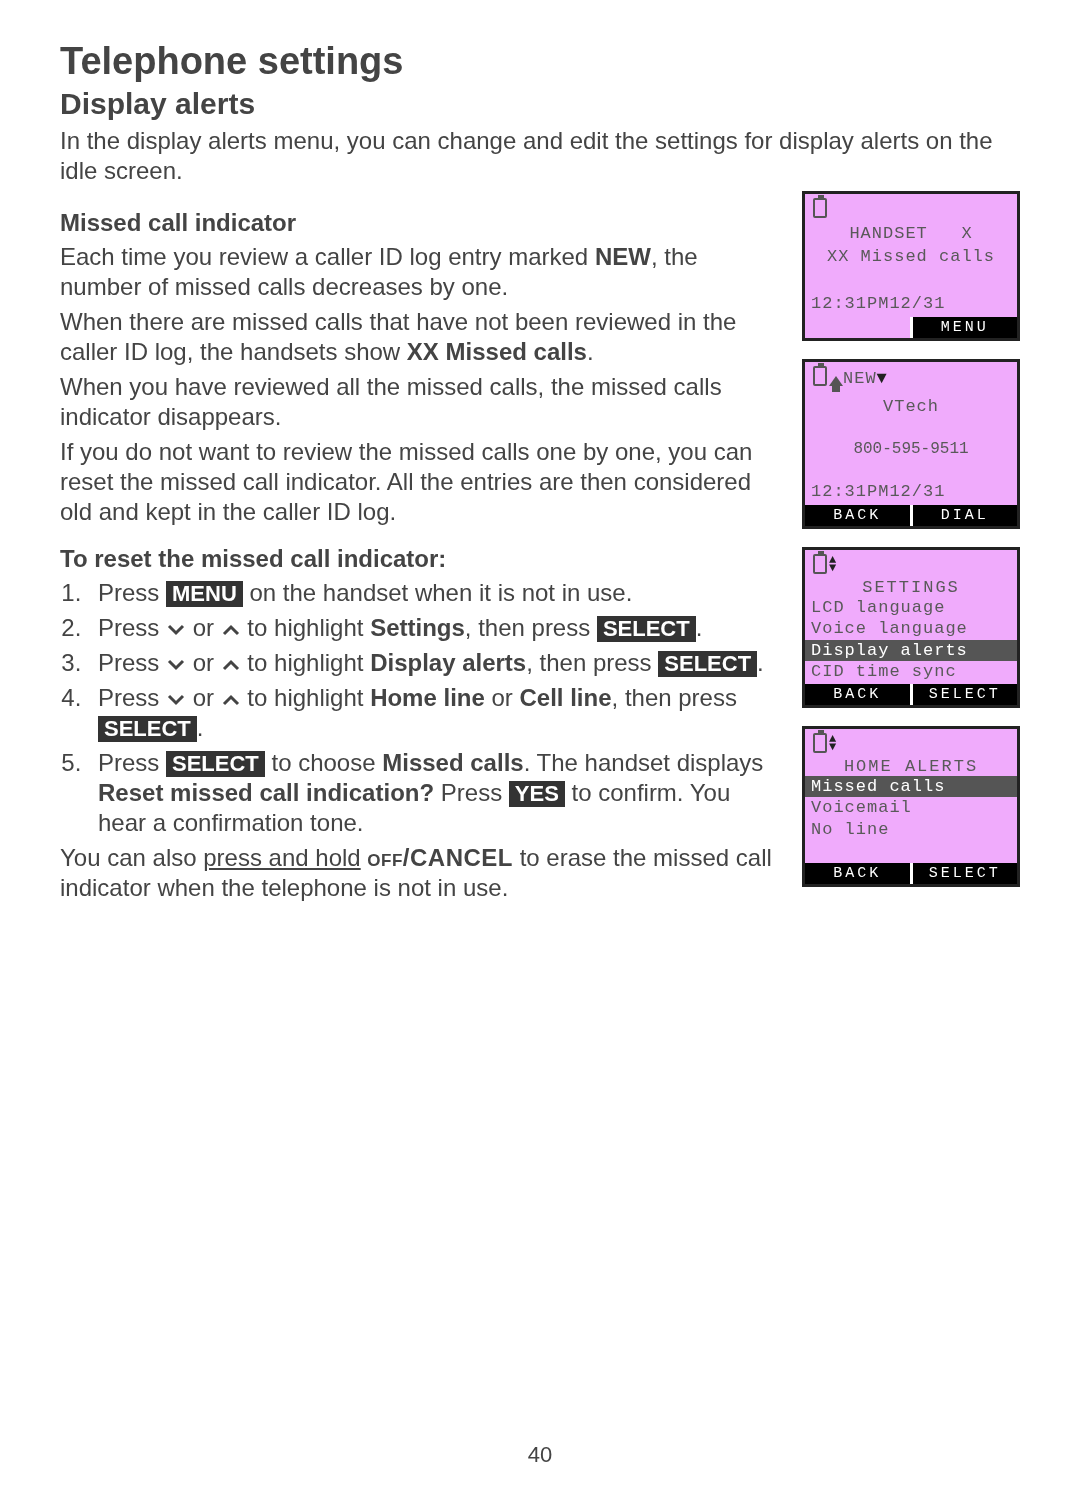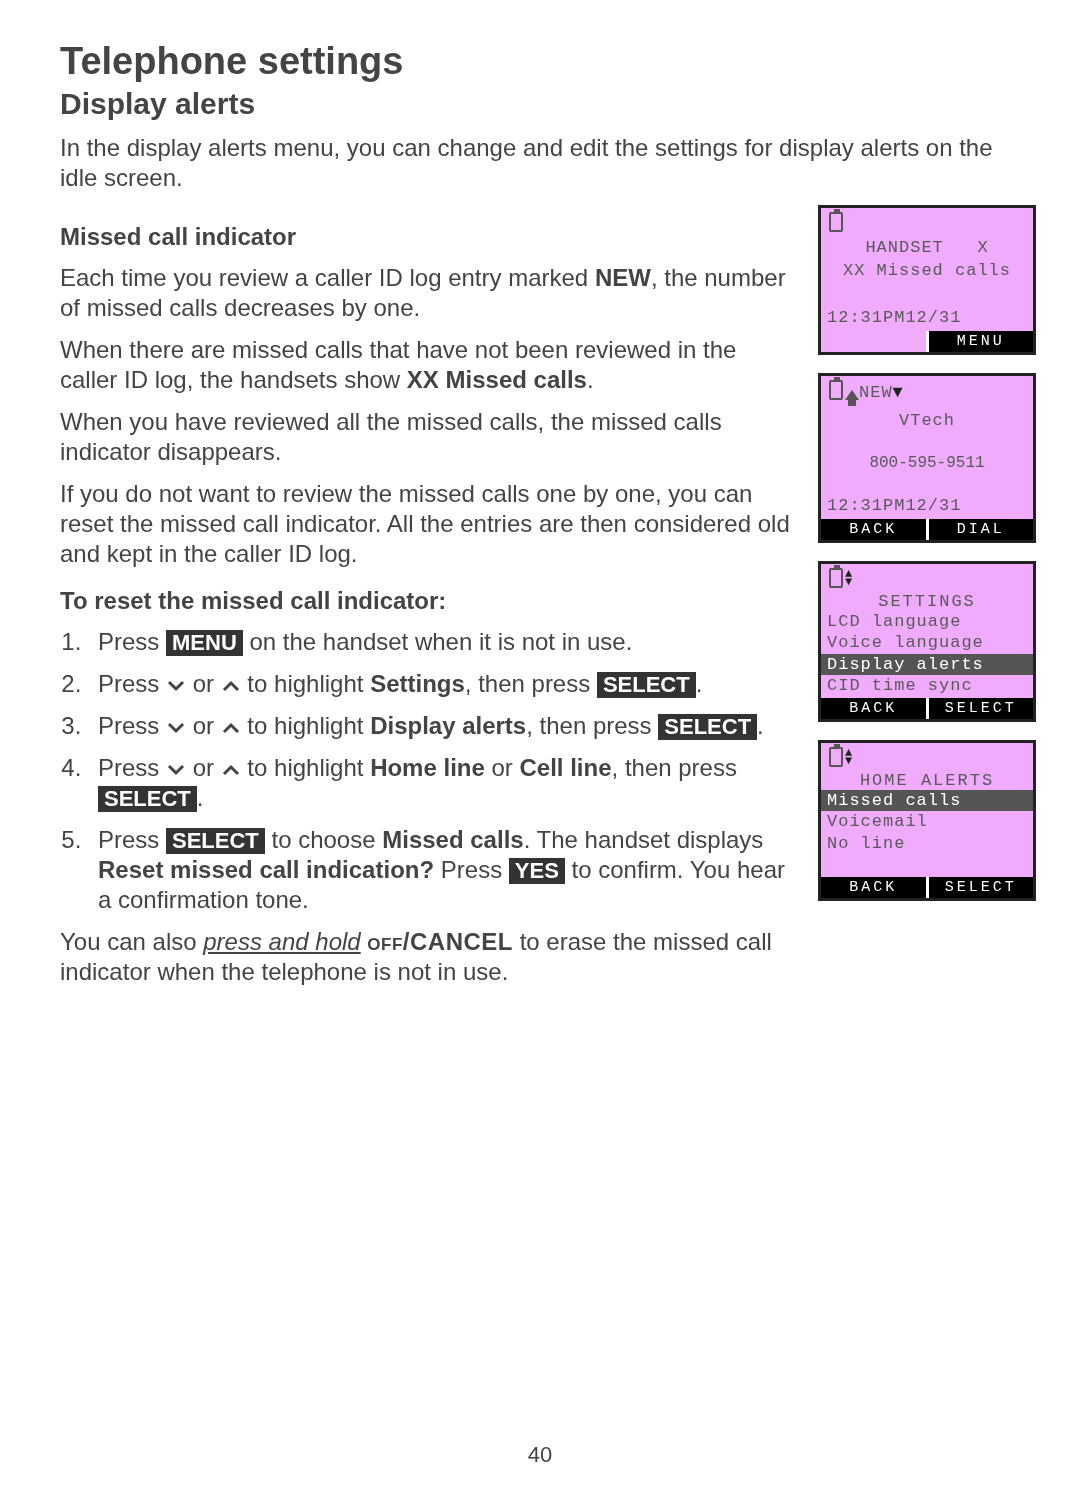--- a/index.html
+++ b/index.html
@@ -7,21 +7,21 @@
     margin: 0;
     padding: 0;
     background: #fff;
     font-family: Arial, Helvetica, sans-serif;
     color: #3a3a3a;
     width: 1080px;
     height: 1512px;
     position: relative;
   }
   .page {
-    padding: 40px 44px 60px 60px;
+    padding: 40px 60px 60px 60px;
     position: relative;
     height: 100%;
   }
   h1 {
     font-size: 38px;
     margin: 0 0 4px 0;
     font-weight: bold;
     color: #444;
   }
   h2 {
@@ -32,21 +32,21 @@
   }
   h3 {
     font-size: 24px;
     margin: 18px 0 4px 0;
     font-weight: bold;
     color: #444;
   }
   p, li {
     font-size: 24px;
     line-height: 1.25;
-    margin: 12px 0;
+    margin: 5px 0;
     color: #444;
   }
   .col-wrap {
     display: flex;
     align-items: flex-start;
     gap: 20px;
   }
   .leftcol { flex: 1; }
   .rightcol { width: 218px; flex-shrink: 0; }
   ol { padding-left: 28px; margin: 4px 0; }
@@ -55,21 +55,21 @@
     display: inline-block;
     background: #333;
     color: #fff;
     padding: 0 6px;
     font-weight: bold;
     font-size: 22px;
     line-height: 1.2;
   }
   .smallcaps { font-variant: small-caps; font-weight: bold; letter-spacing: 0.5px; }
   b { font-weight: bold; }
-  u { text-decoration: underline; font-style: italic; }
+  u { text-decoration: underline; }
   .chev {
     display: inline-block;
     vertical-align: middle;
   }
   .page-num {
     position: absolute;
     bottom: 44px;
     left: 0; right: 0;
     text-align: center;
     font-size: 22px;

